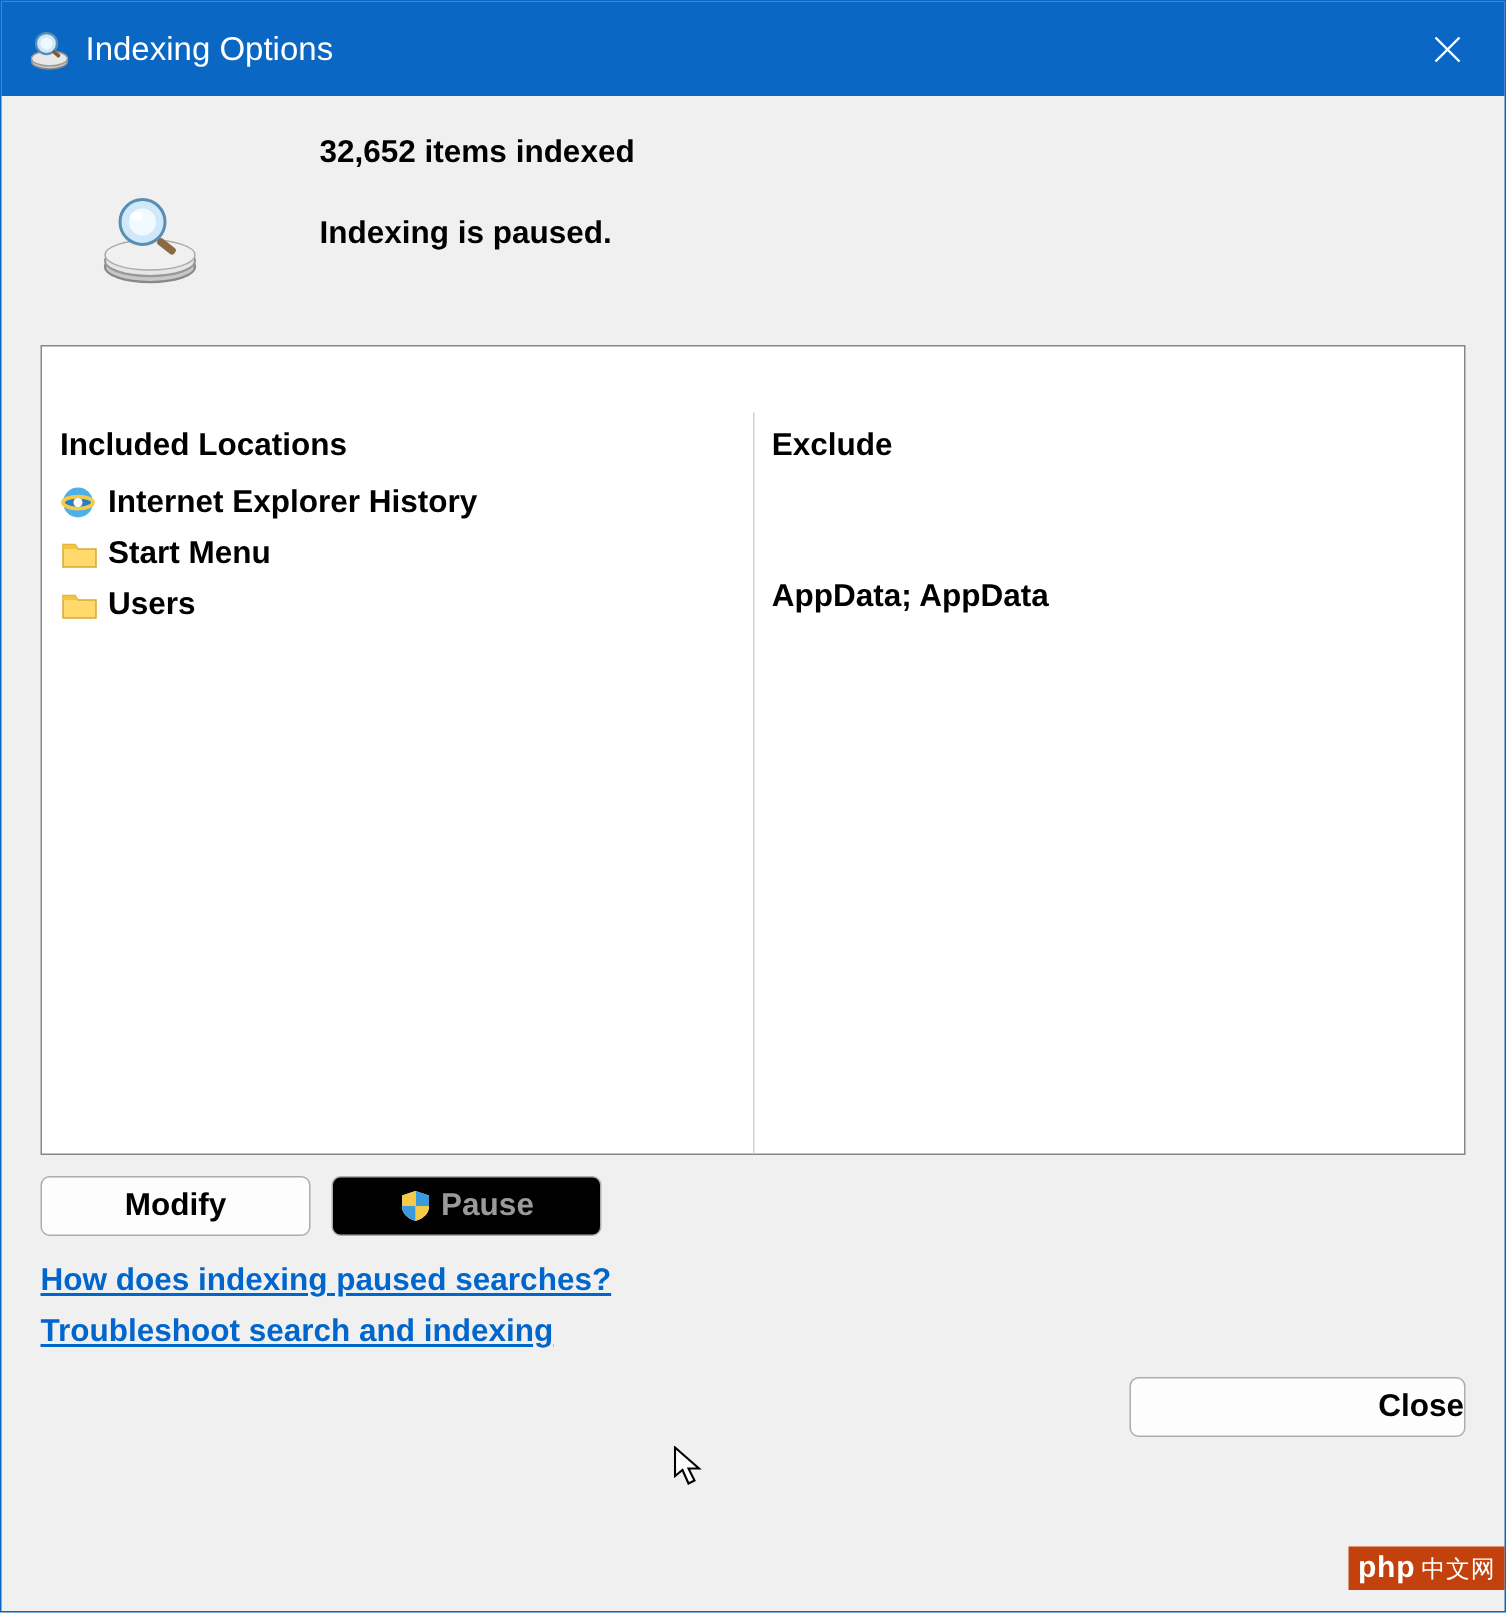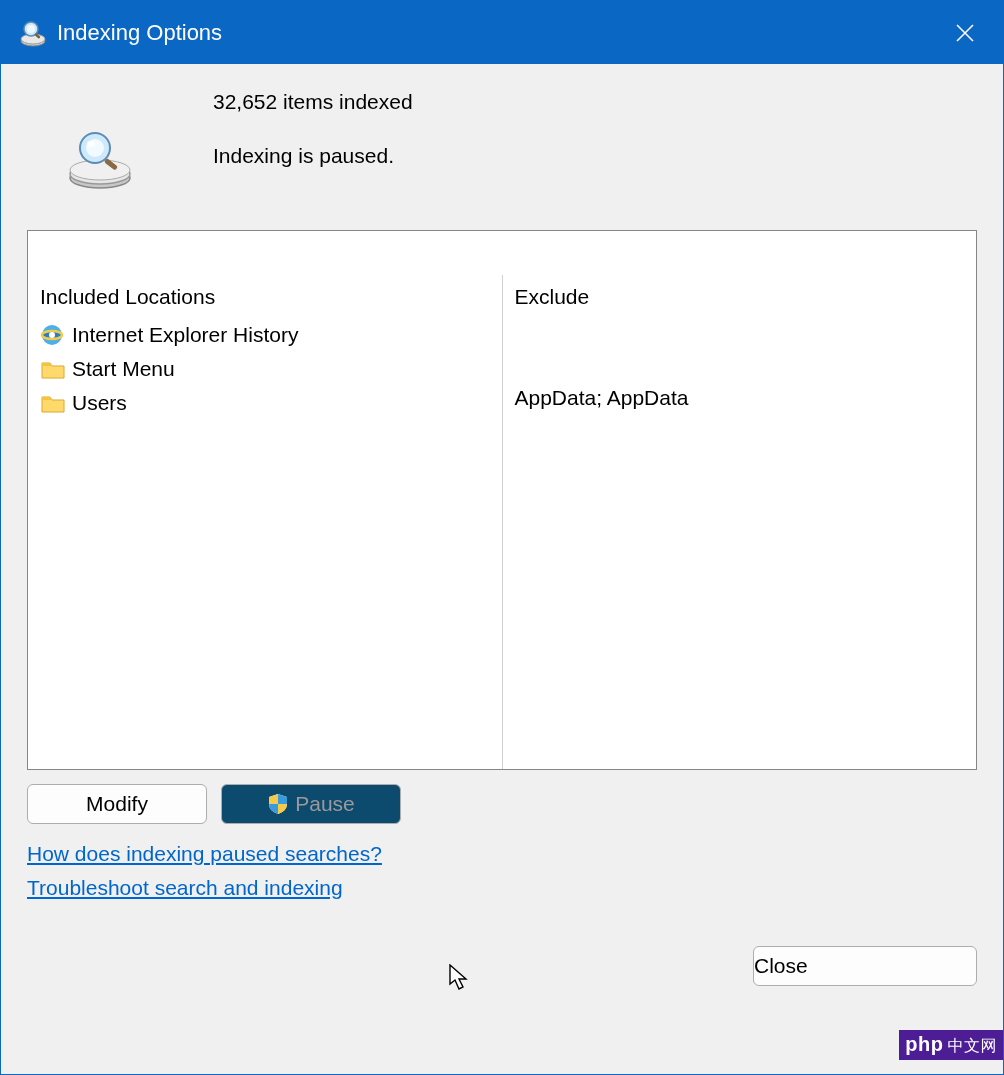--- a/index.html
+++ b/index.html
@@ -43,20 +43,21 @@
     cursor: pointer;
   }
   .titlebar .close-btn svg { width: 20px; height: 20px; }
 
   .body-area {
     flex: 1;
     padding: 20px 26px 18px 26px;
     display: flex;
     flex-direction: column;
     position: relative;
+    font-weight: bold;
   }
 
   .status-row {
     display: flex;
     align-items: flex-start;
     margin-top: 6px;
     margin-bottom: 40px;
   }
   .status-icon {
     width: 66px; height: 60px;
@@ -126,21 +127,21 @@
     justify-content: center;
     cursor: pointer;
     position: relative;
   }
   .btn.selected {
     border-color: #2a8dd4;
     background: #e5f1fb;
   }
   .btn.disabled {
     color: #9a9a9a;
-    background: #0c4a6e;
+    background: #000000;
     cursor: default;
   }
   .shield-icon {
     width: 22px; height: 22px;
     margin-right: 6px;
     flex-shrink: 0;
   }
 
   .link {
     color: #0066cc;
@@ -158,30 +159,29 @@
   }
   .close-button {
     width: 224px;
     height: 40px;
     border: 1px solid #adadad;
     border-radius: 6px;
     background: #fdfdfd;
     font-size: 21px;
     display: flex;
     align-items: center;
-    justify-content: flex-start;
+    justify-content: flex-end;
     cursor: pointer;
-    margin-top: 28px;
   }
 
   .watermark {
     position: absolute;
     right: 0;
     bottom: 14px;
-    background: #4c1d95;
+    background: #c2410c;
     color: #fff;
     font-family: Arial, sans-serif;
     font-weight: bold;
     font-size: 20px;
     padding: 3px 6px;
     letter-spacing: 0.5px;
   }
   .watermark .ch {
     color: #fff;
     font-size: 16px;

